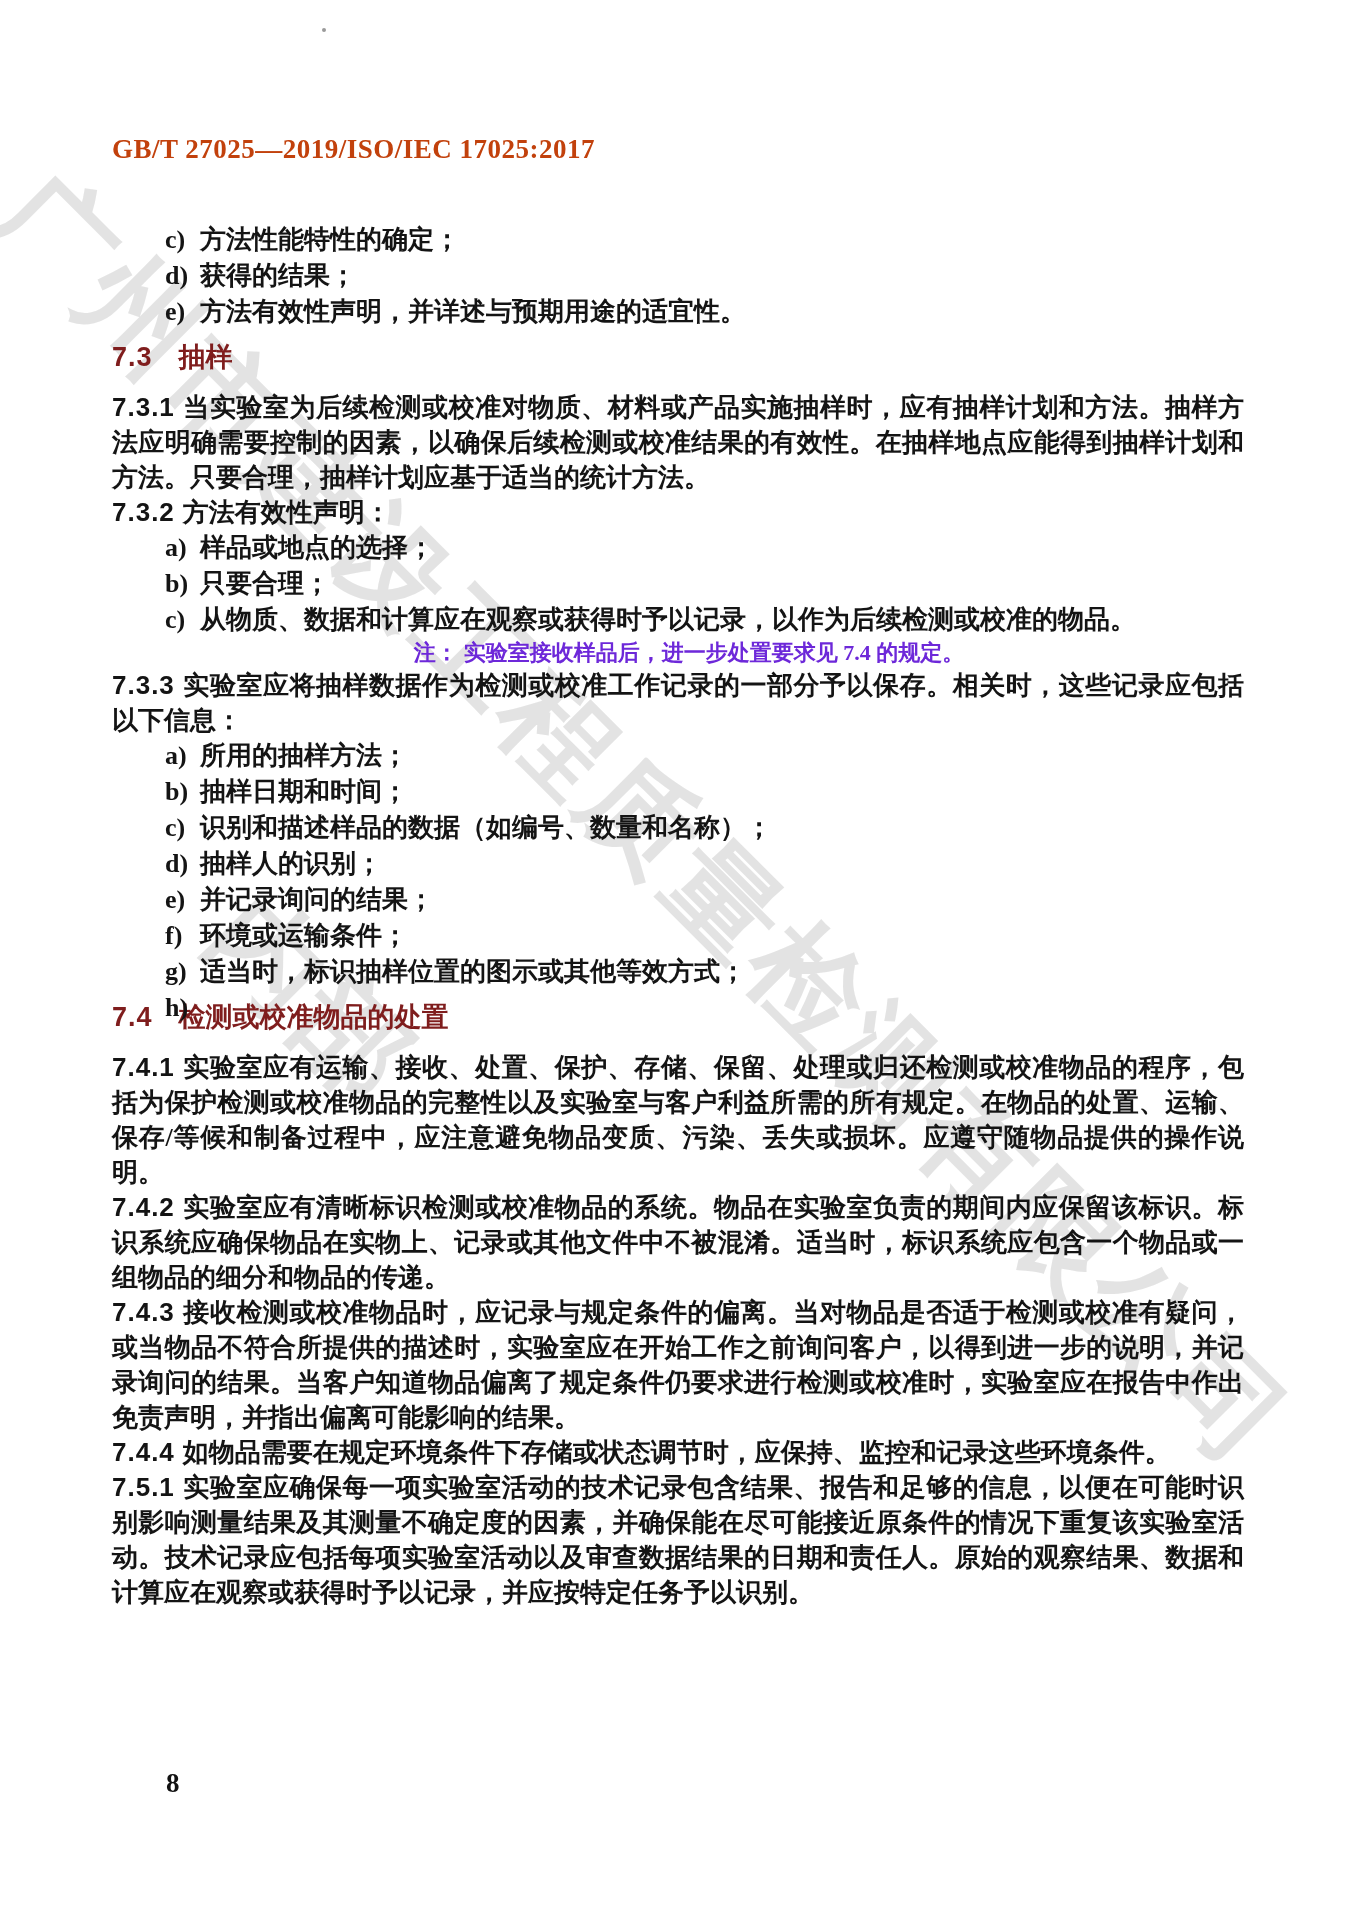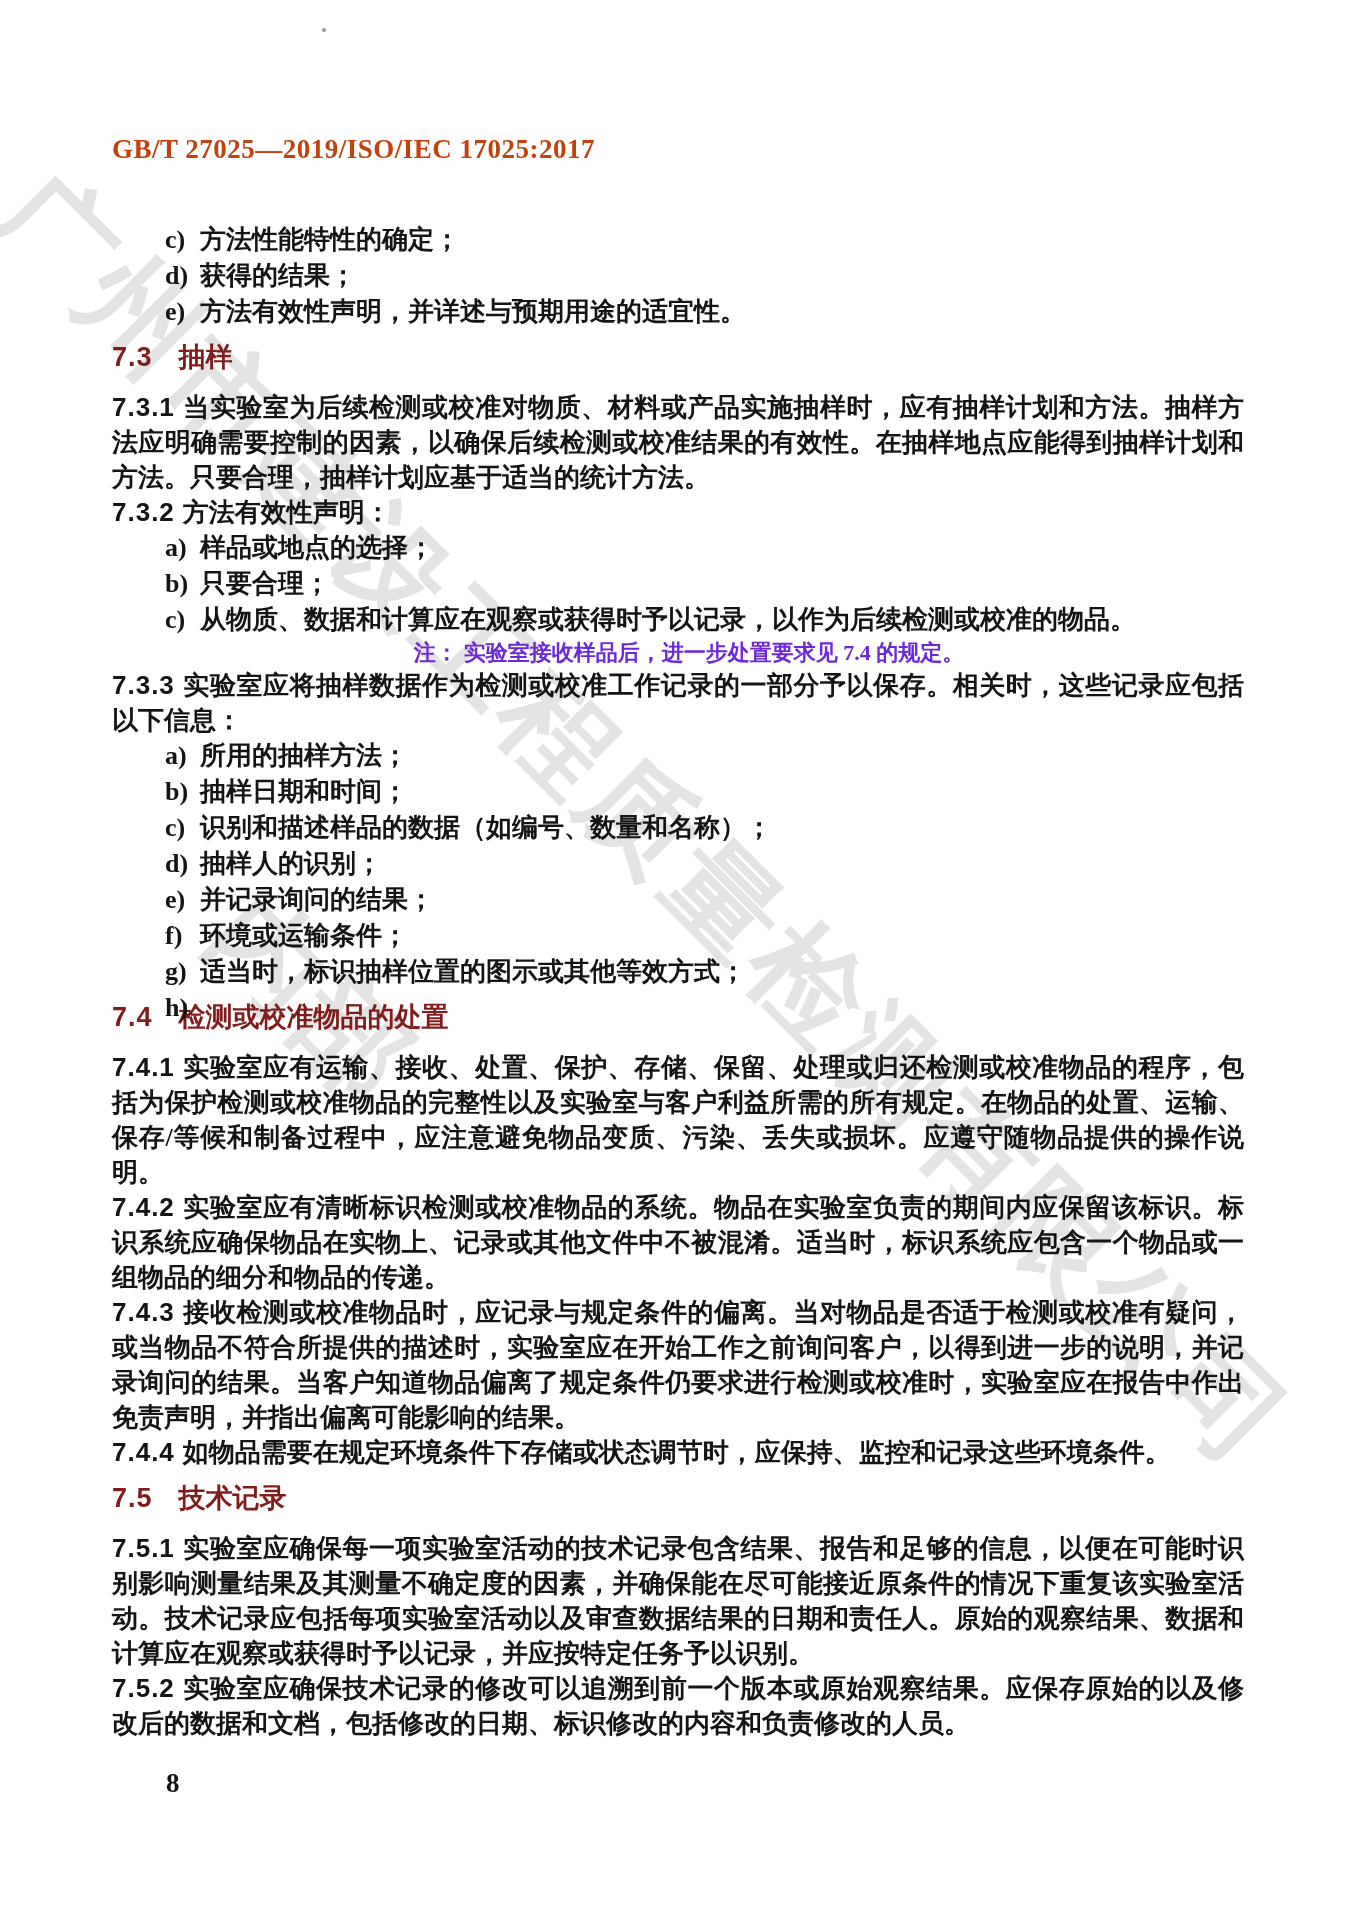--- a/index.html
+++ b/index.html
@@ -136,20 +136,18 @@
         <div class="li"><span class="marker">d)</span><span class="text">抽样人的识别；</span></div>
         <div class="li"><span class="marker">e)</span><span class="text">并记录询问的结果；</span></div>
         <div class="li"><span class="marker">f)</span><span class="text">环境或运输条件；</span></div>
         <div class="li"><span class="marker">g)</span><span class="text">适当时，标识抽样位置的图示或其他等效方式；</span></div>
         <div class="li"><span class="marker">h)</span></div>
         <div class="h2"><span class="num">7.4</span><span class="title">检测或校准物品的处置</span></div>
         <div class="para"><span class="num">7.4.1</span><span class="text">实验室应有运输、接收、处置、保护、存储、保留、处理或归还检测或校准物品的程序，包括为保护检测或校准物品的完整性以及实验室与客户利益所需的所有规定。在物品的处置、运输、保存/等候和制备过程中，应注意避免物品变质、污染、丢失或损坏。应遵守随物品提供的操作说明。</span></div>
         <div class="para"><span class="num">7.4.2</span><span class="text">实验室应有清晰标识检测或校准物品的系统。物品在实验室负责的期间内应保留该标识。标识系统应确保物品在实物上、记录或其他文件中不被混淆。适当时，标识系统应包含一个物品或一组物品的细分和物品的传递。</span></div>
         <div class="para"><span class="num">7.4.3</span><span class="text">接收检测或校准物品时，应记录与规定条件的偏离。当对物品是否适于检测或校准有疑问，或当物品不符合所提供的描述时，实验室应在开始工作之前询问客户，以得到进一步的说明，并记录询问的结果。当客户知道物品偏离了规定条件仍要求进行检测或校准时，实验室应在报告中作出免责声明，并指出偏离可能影响的结果。</span></div>
         <div class="para"><span class="num">7.4.4</span><span class="text">如物品需要在规定环境条件下存储或状态调节时，应保持、监控和记录这些环境条件。</span></div>
-        <div class="h2"><span class="num">7.5</span><span class="title">技术记录</span></div>
         <div class="para"><span class="num">7.5.1</span><span class="text">实验室应确保每一项实验室活动的技术记录包含结果、报告和足够的信息，以便在可能时识别影响测量结果及其测量不确定度的因素，并确保能在尽可能接近原条件的情况下重复该实验室活动。技术记录应包括每项实验室活动以及审查数据结果的日期和责任人。原始的观察结果、数据和计算应在观察或获得时予以记录，并应按特定任务予以识别。</span></div>
-        <div class="para"><span class="num">7.5.2</span><span class="text">实验室应确保技术记录的修改可以追溯到前一个版本或原始观察结果。应保存原始的以及修改后的数据和文档，包括修改的日期、标识修改的内容和负责修改的人员。</span></div>
       </div>
   </div>
 
   <div class="page-number">8</div>
 </div>
 
 </body></html>

